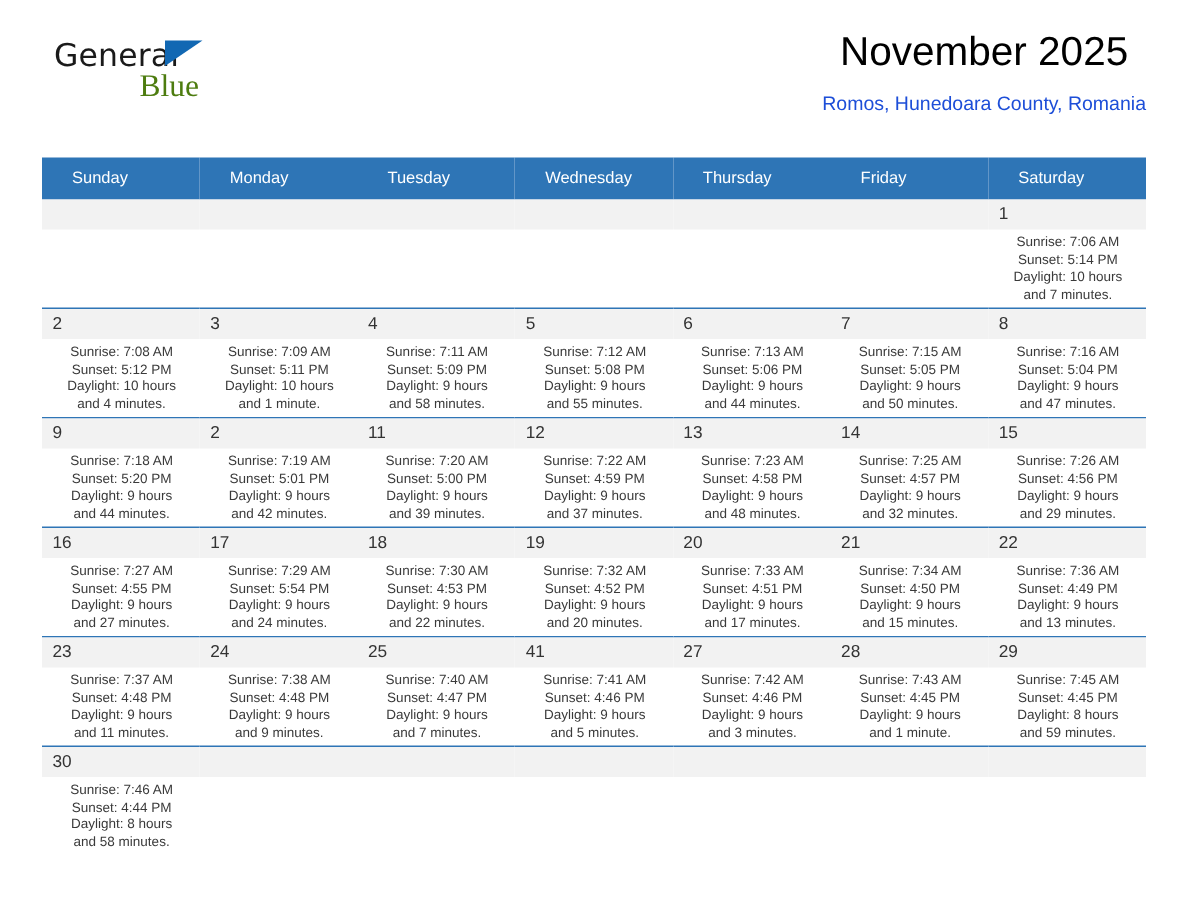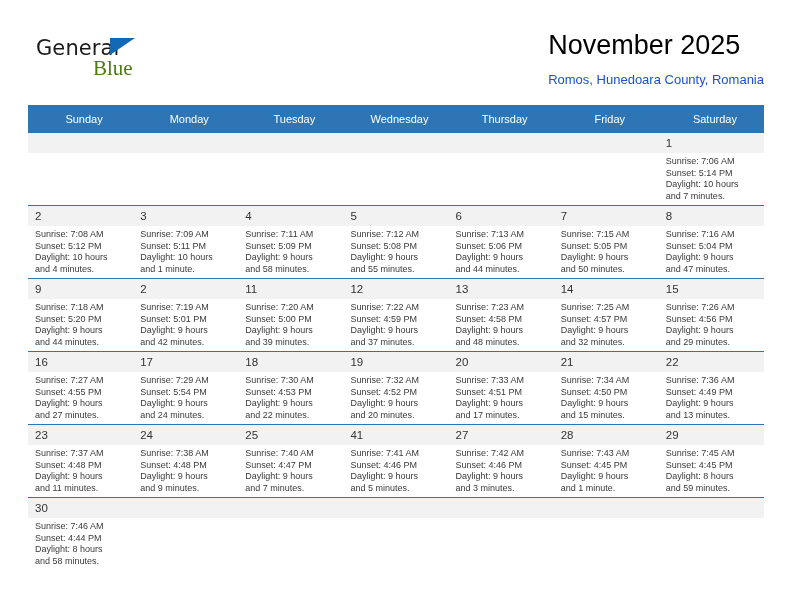--- a/index.html
+++ b/index.html
@@ -18,21 +18,21 @@
     position: relative;
     width: 792px;
     height: 612px;
     box-sizing: border-box;
   }
 
   
   .topbar {
     position: absolute;
     left: 28px;
-    top: 28px;
+    top: 17px;
     right: 28px;
     height: 68px;
   }
   .logo {
     position: absolute;
     left: 8px;
     top: 8px;
     width: 220px;
     height: 56px;
   }
@@ -62,21 +62,21 @@
     font-size: 21px;
     color: #4d7c0f;
     font-family: Liberation Serif, serif;
     font-weight: 400;
     text-align: right;
   }
   .title-block {
     position: absolute;
     right: 0;
     top: 0;
-    text-align: left;
+    text-align: center;
   }
   .cal-title {
     font-size: 27px;
     font-weight: 400;
     color: #000000;
     line-height: 34px;
     white-space: nowrap;
   }
   .cal-subtitle {
     font-size: 13px;
@@ -94,22 +94,22 @@
     top: 105px;
     width: 736px;
     border-collapse: collapse;
     table-layout: fixed;
   }
   .cal th {
     background: #2E75B6;
     color: #ffffff;
     font-size: 11px;
     font-weight: 400;
-    text-align: center;
-    padding: 5px 0 5px 7px;
+    text-align: left;
+    padding: 5px 0 5px 20px;
     height: 18px;
     border: none;
   }
   .cal td {
     vertical-align: top;
     padding: 0;
     border: none;
     border-top: 1px solid #2E75B6;
     width: 105.14px;
     height: 72px;
@@ -130,20 +130,21 @@
     line-height: 14px;
   }
   .daynum.empty {
     color: transparent;
   }
   .info {
     padding: 3px 6px 0 7px;
     font-size: 9px;
     line-height: 11.6px;
     color: #3a3a3a;
+    text-align: center;
   }
   .info div {
     white-space: nowrap;
   }
 </style>
 </head>
 <body>
 
 <div class="page">
 

